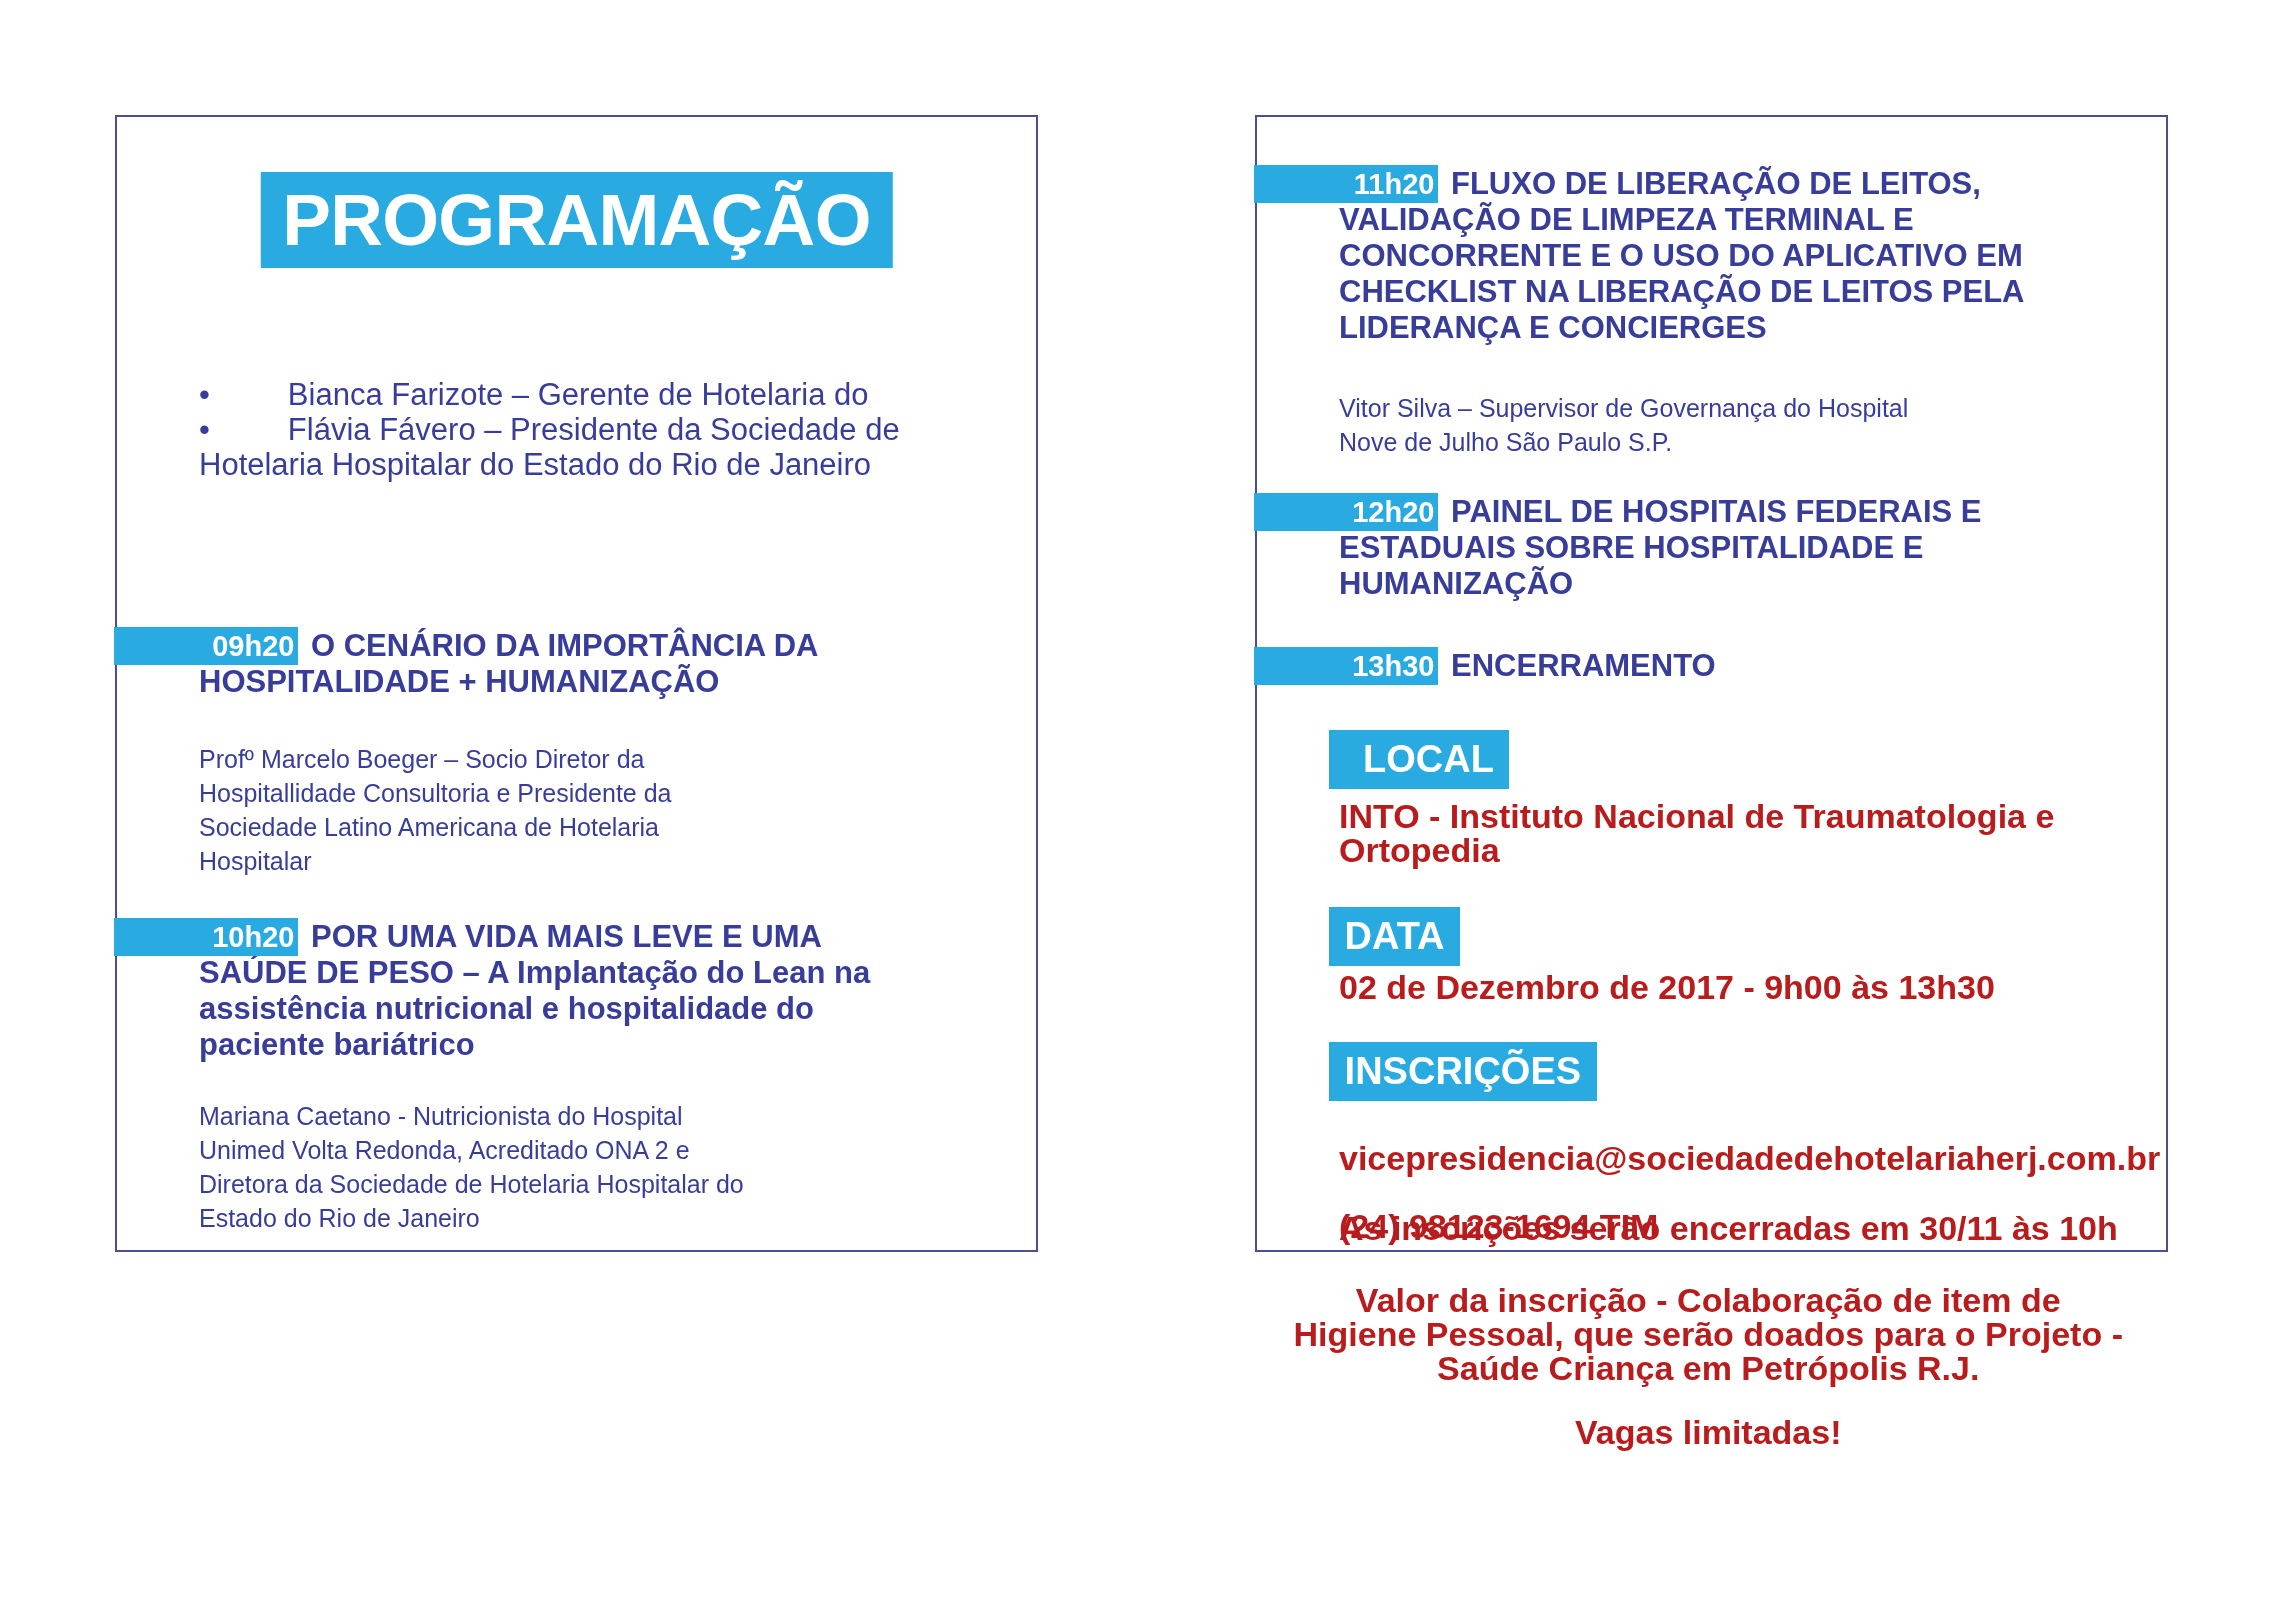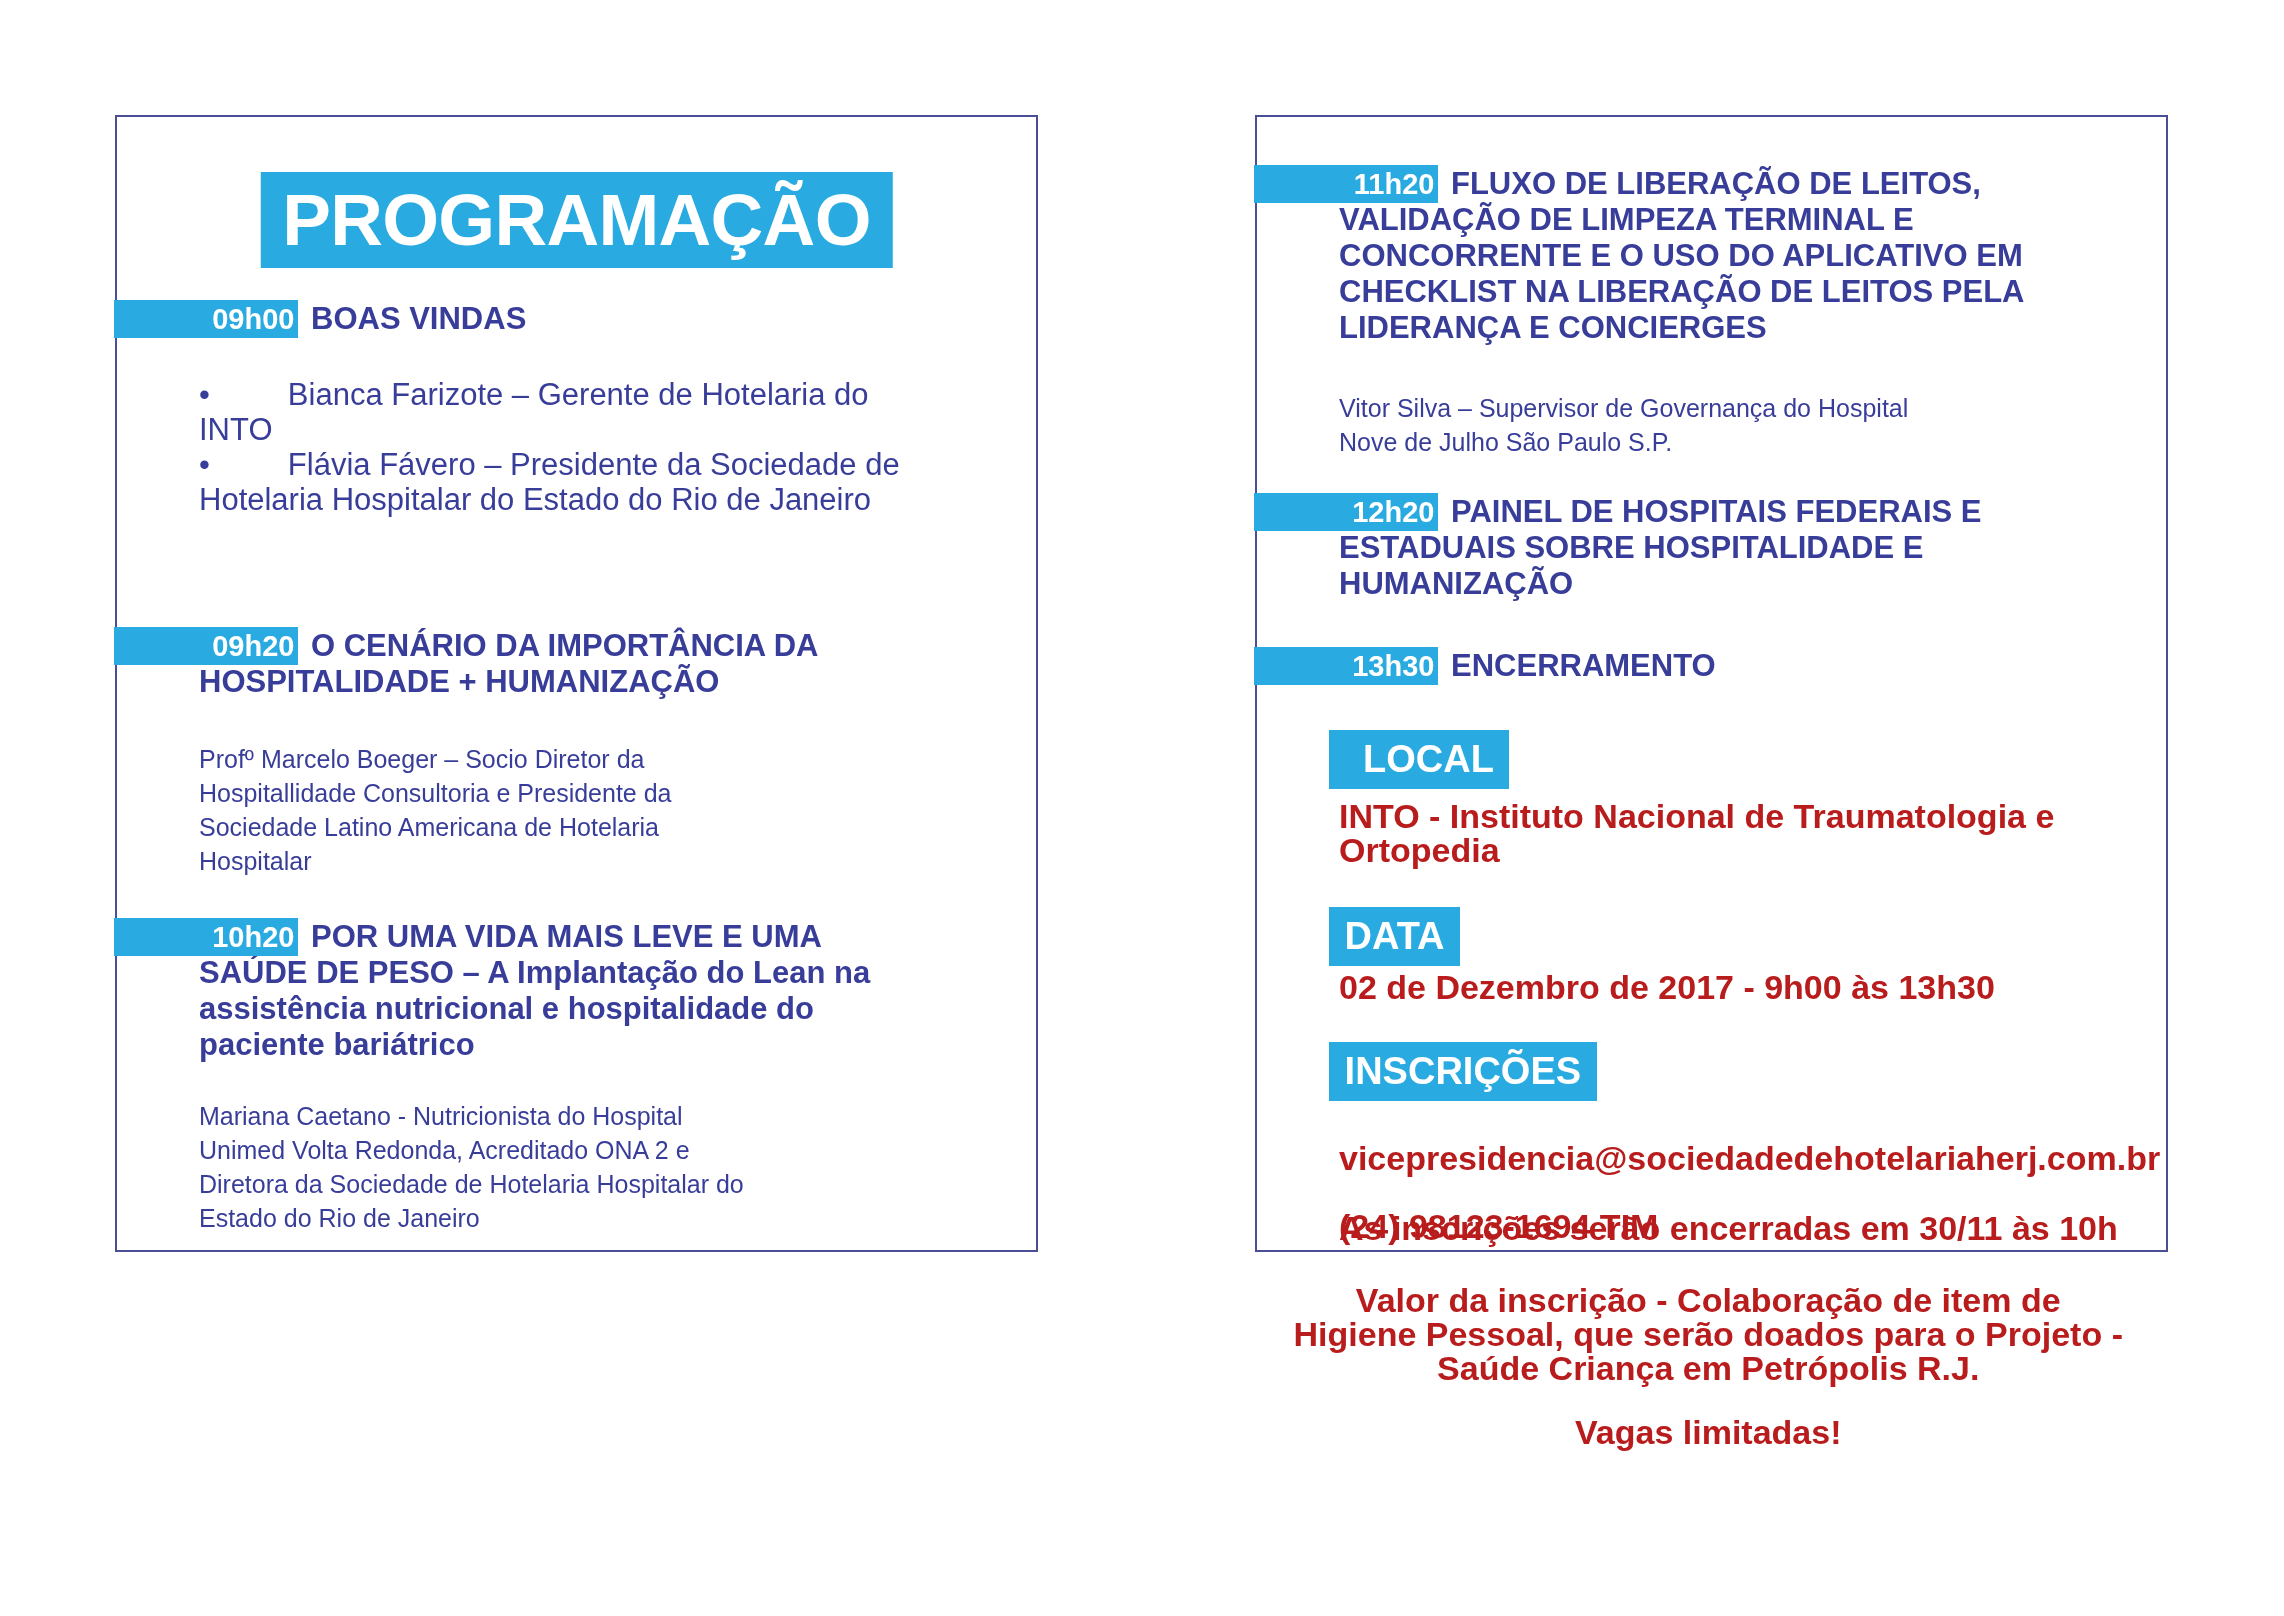--- a/index.html
+++ b/index.html
@@ -56,29 +56,24 @@
   }
   .centered{left:13px;right:19.5px;text-align:center;}
 </style>
 </head>
 <body>
 
 <div class="panel" id="left-panel">
 
   <div class="title-chip">PROGRAMAÇÃO</div>
 
-  <div class="sched" style="top:183px;">
-    <div class="time-chip">09h00</div>
-    <div class="head-text">BOAS VINDAS</div>
-  </div>
 
   <div class="bullets" style="top:260px;">
     <div>
       <div class="bullet-line1"><span>•</span><span class="tab"></span><span>Bianca Farizote – Gerente de Hotelaria do</span></div>
-      <div class="bullet-rest">INTO</div>
     </div>
     <div>
       <div class="bullet-line1"><span>•</span><span class="tab"></span><span>Flávia Fávero – Presidente da Sociedade de</span></div>
       <div class="bullet-rest">Hotelaria Hospitalar do Estado do Rio de Janeiro</div>
     </div>
   </div>
 
   <div class="sched" style="top:510px;">
     <div class="time-chip">09h20</div>
     <div class="head-text">O CENÁRIO DA IMPORTÂNCIA DA

